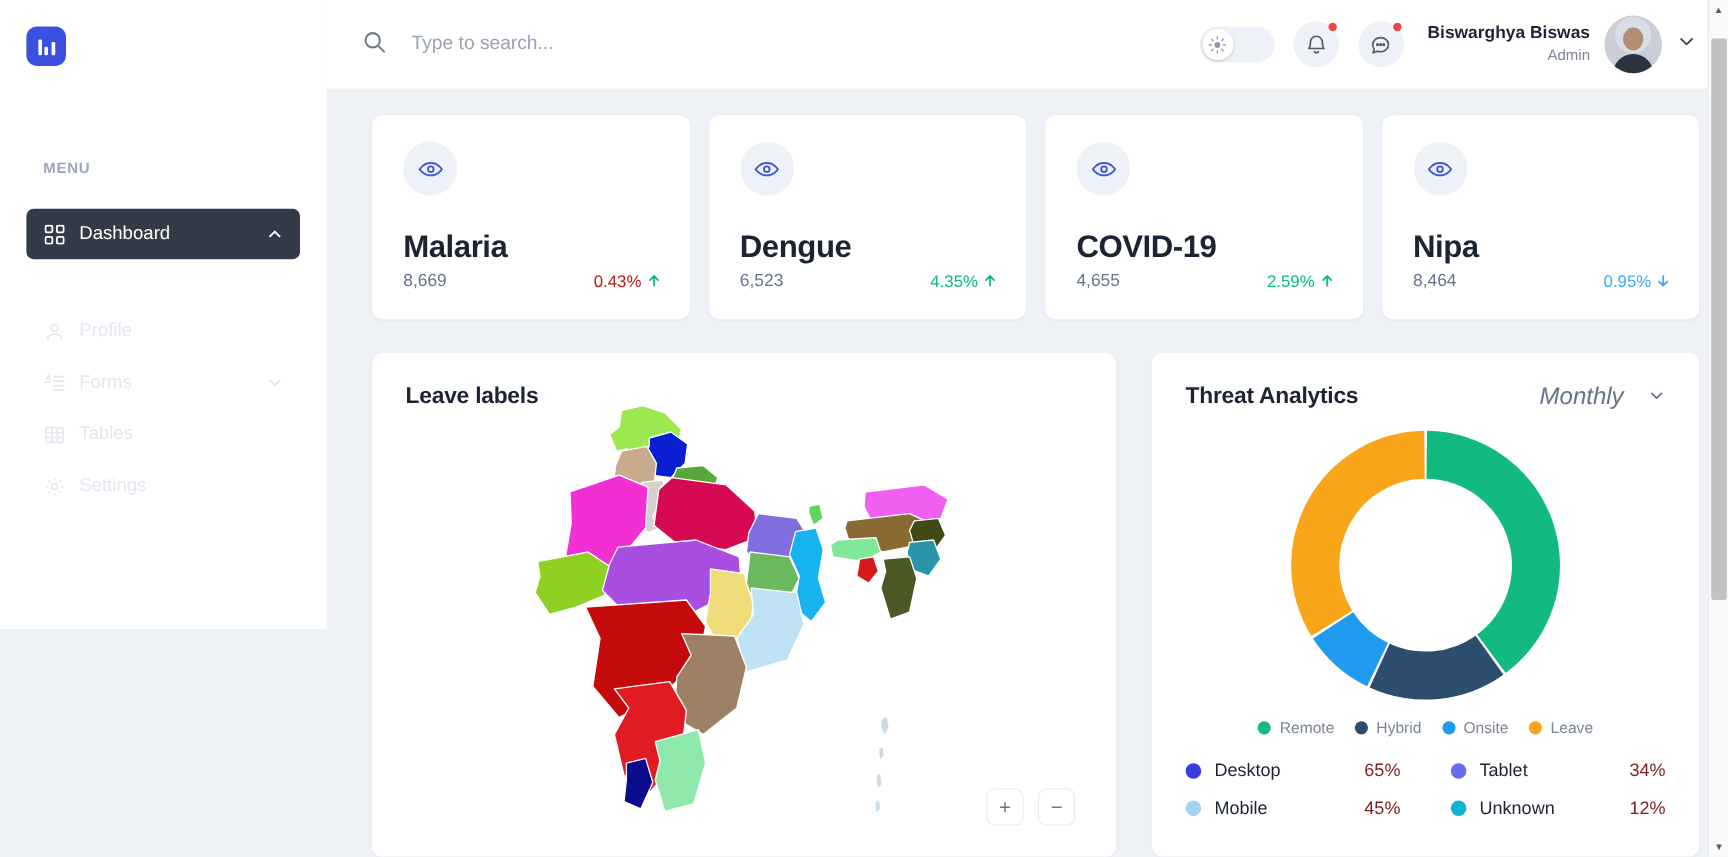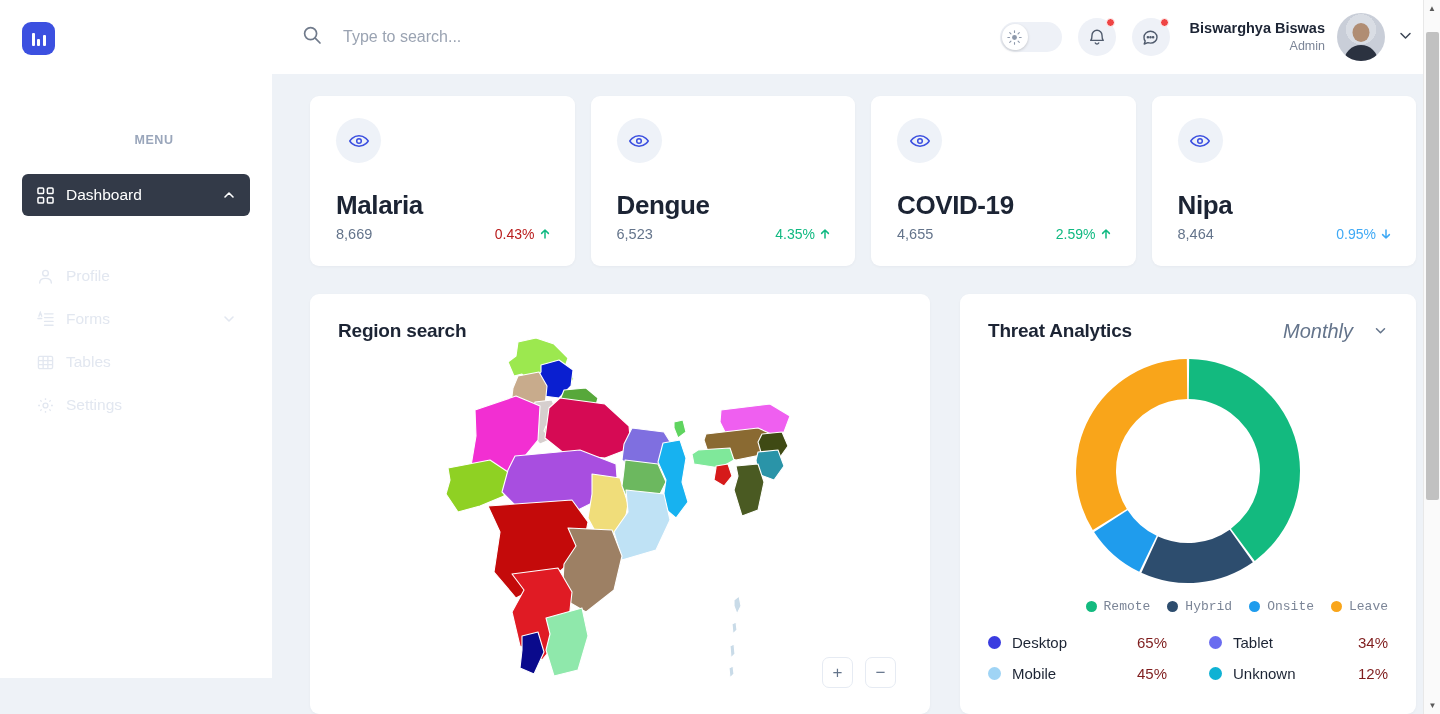--- a/index.html
+++ b/index.html
@@ -9,25 +9,24 @@
     background: #eef2f7;
     color: #1c2434;
     -webkit-font-smoothing: antialiased;
   }
   .app { display: flex; width: 1440px; height: 714px; position: relative; }
 
   
   .sidebar {
     width: 272px;
     min-width: 272px;
-    height: 678px;
+    height: 524px;
     background: #ffffff;
     padding: 0;
     position: relative;
-    text-align: center;
   }
   .logo-wrap { padding: 22px 0 0 22px; }
   .logo {
     width: 33px; height: 33px;
     background: #3c50e0;
     border-radius: 9px;
     display: flex; align-items: flex-end; justify-content: center;
     gap: 2.5px; padding-bottom: 9px;
   }
   .logo i { display: block; width: 3px; background: #fff; border-radius: 1px; }
@@ -168,22 +167,22 @@
   }
 
   .panel-chart { flex: 1; height: 420px; padding: 26px 28px 0 28px; min-width: 0; }
   .chart-head { display: flex; align-items: flex-start; justify-content: space-between; }
   .period {
     display: flex; align-items: center; gap: 20px;
     font-size: 20px; color: #64748b; cursor: pointer; font-style: italic;
   }
   .donut-wrap { display: flex; justify-content: center; margin-top: 14px; }
   .chart-legend {
-    display: flex; justify-content: flex-end; align-items: center;
-    gap: 17px; margin-top: 14px; font-family: Liberation Mono, monospace;
+    display: flex; justify-content: center; align-items: center;
+    gap: 17px; margin-top: 14px;
   }
   .legend-item { display: flex; align-items: center; gap: 7px; font-size: 13px; color: #7b8597; }
   .legend-dot { width: 11px; height: 11px; border-radius: 50%; flex: none; }
   .device-grid {
     display: grid; grid-template-columns: 1fr 1fr;
     column-gap: 42px; row-gap: 14px; margin-top: 20px;
   }
   .device-row { display: flex; align-items: center; gap: 11px; font-size: 15px; color: #1c2434; }
   .device-name { flex: 1; }
   .device-pct { color: #7f1d1d; margin-left: 44px; }
@@ -424,21 +423,21 @@
                 </svg>
             </span>
           </div>
         </div>
       </div>
 
       <div class="panels-row">
 
         <div class="panel panel-map">
           <div class="map-head">
-            <div class="panel-title">Region search</div>
+            <div class="panel-title">Leave labels</div>
           </div>
 
           <div class="map-stage">
             <svg width="360" height="350" viewBox="0 0 360 350">
               <g stroke="#ffffff" stroke-width="1.1" stroke-linejoin="round">
 
                 <path fill="#9ce84f" d="M78 4 96 0l18 6 14 14-4 12 10 8-6 12-18 4-16-6-12-14-8 2-6-14 8-6Z"></path>
 
                 <path fill="#0a1fd0" d="M101 27 119 22l14 10-2 16-12 12-16-2-10-14 8-10Z"></path>
 

